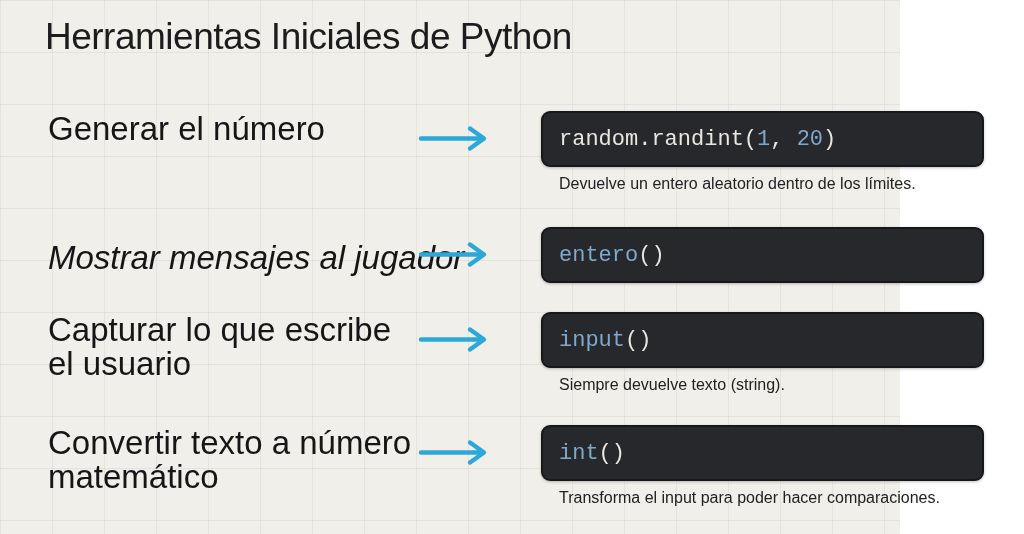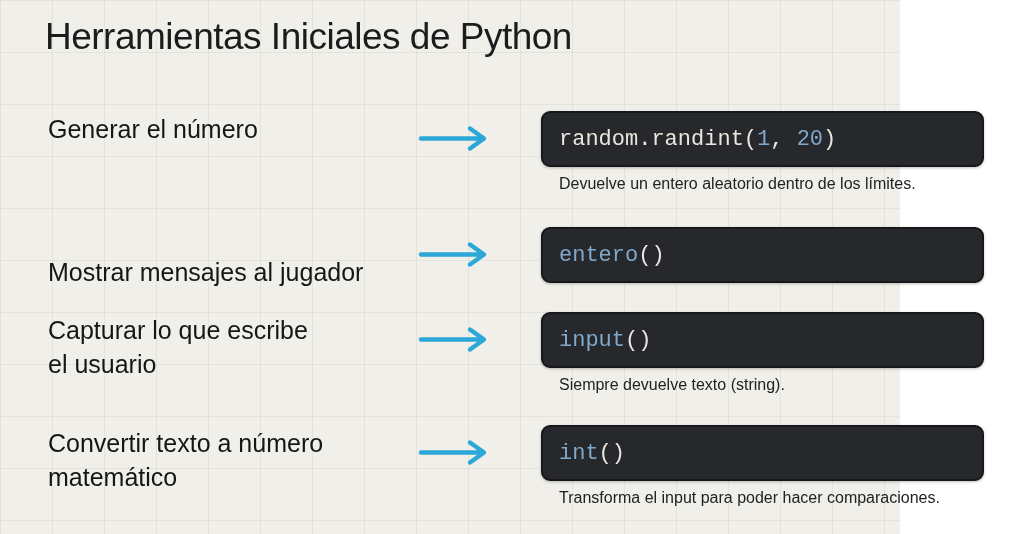--- a/index.html
+++ b/index.html
@@ -34,27 +34,27 @@
   .row { position: absolute; left: 0; width: 1024px; height: 130px; }
   .row-1 { top: 111px; }
   .row-2 { top: 227px; }
   .row-3 { top: 312px; }
   .row-4 { top: 425px; }
 
   .label {
     position: absolute;
     left: 48px;
     top: 1px;
-    font-size: 25px;
+    font-size: 33px;
     line-height: 34px;
     font-weight: 400;
     color: #161618;
     white-space: nowrap;
   }
-  .label.single { top: 28px; }
+  .label.single { top: 14px; font-style: italic; }
 
   .arrow {
     position: absolute;
     left: 418px;
     top: 14px;
     width: 72px;
     height: 27px;
     display: block;
   }
 

